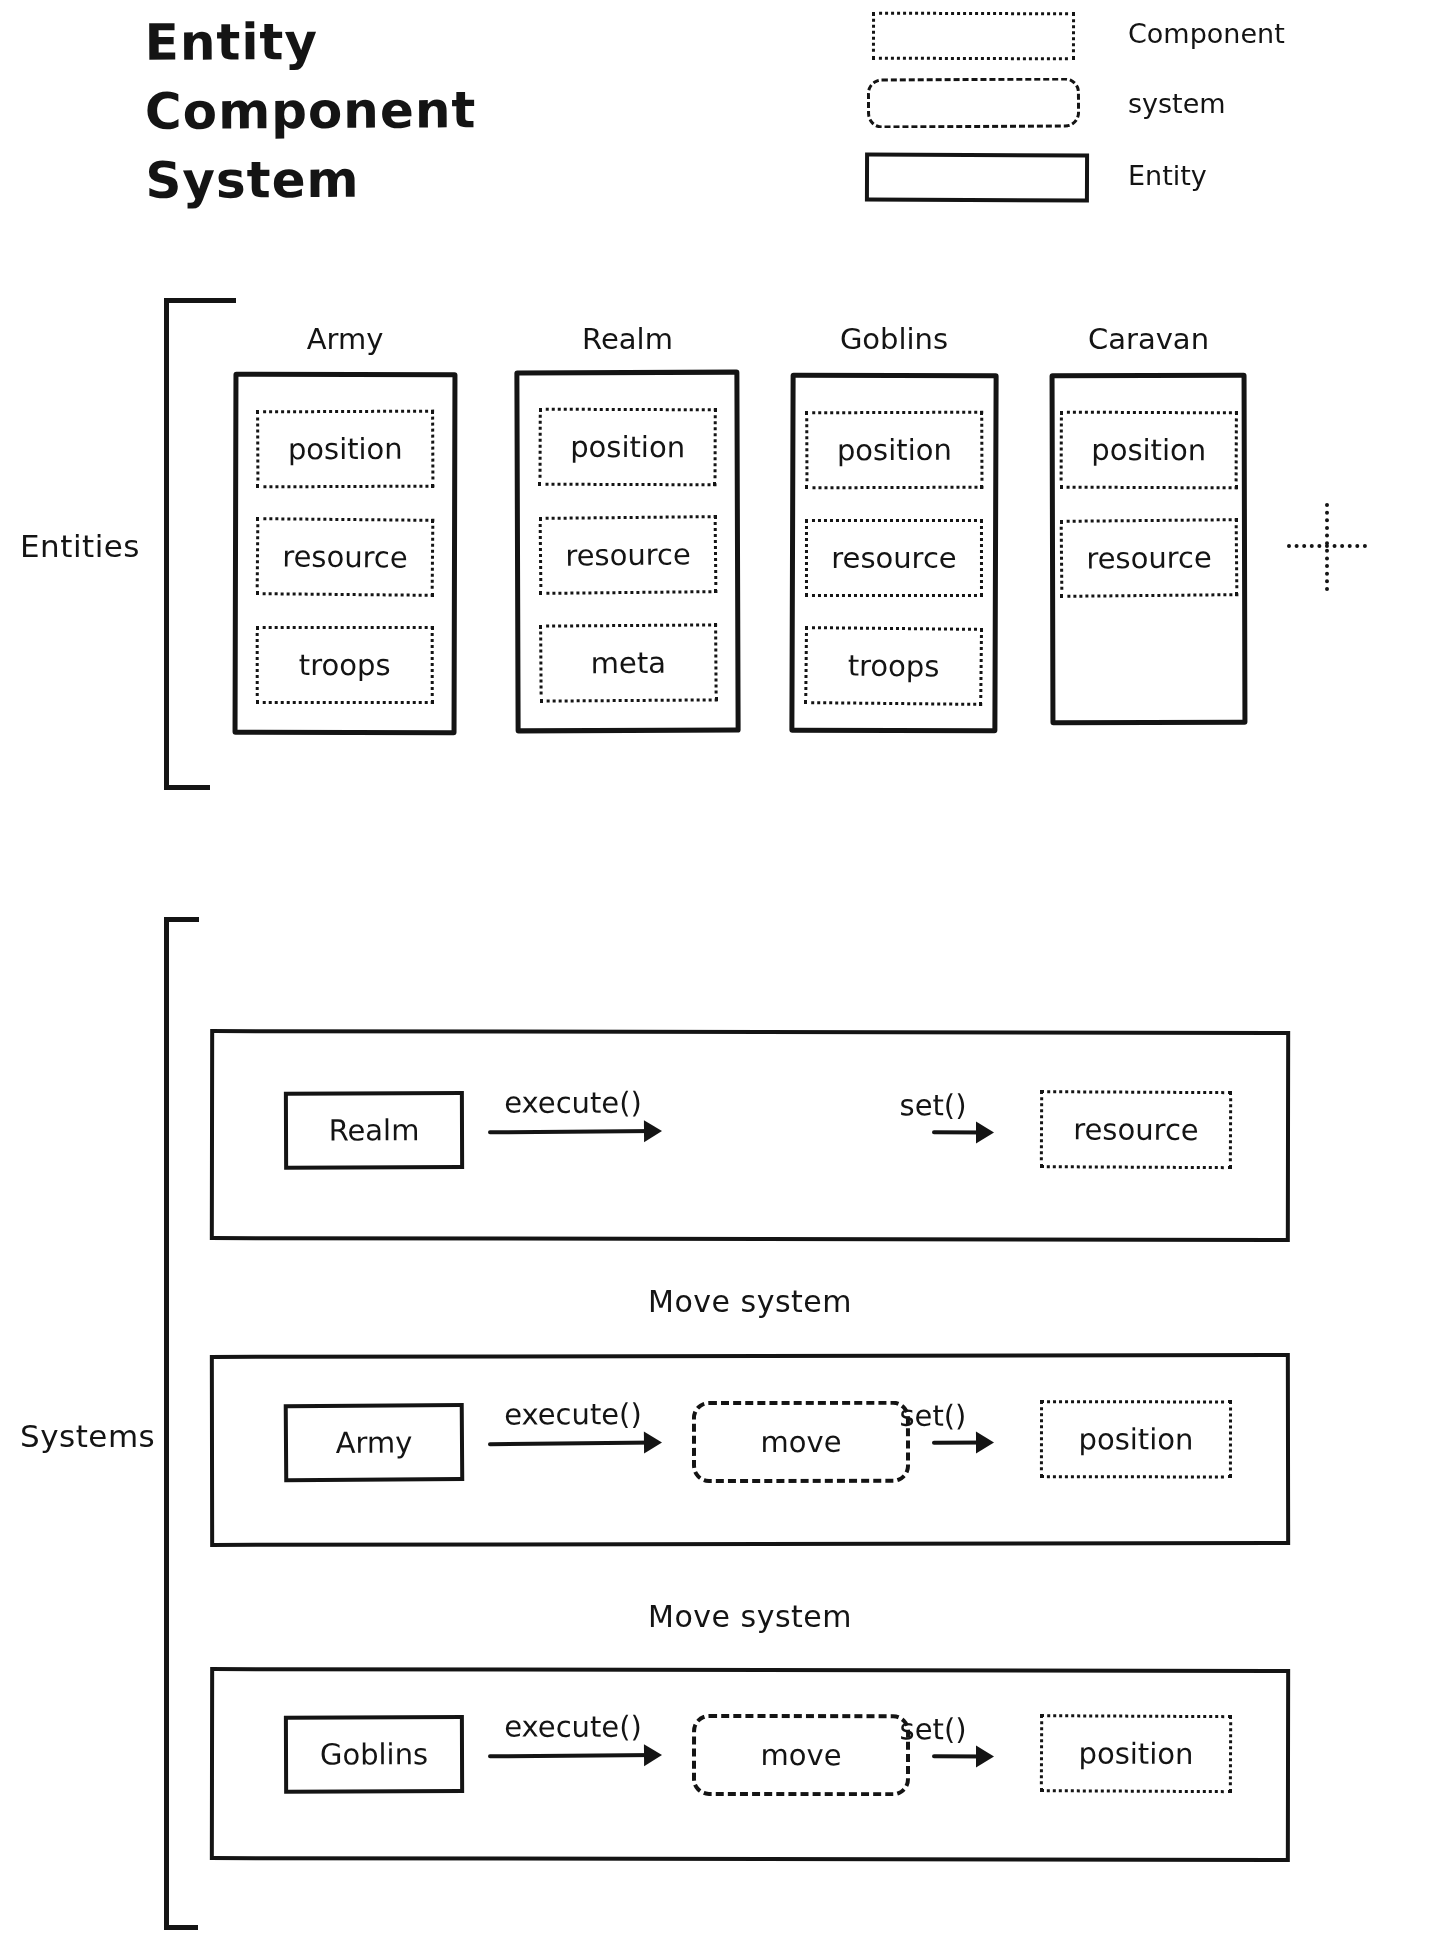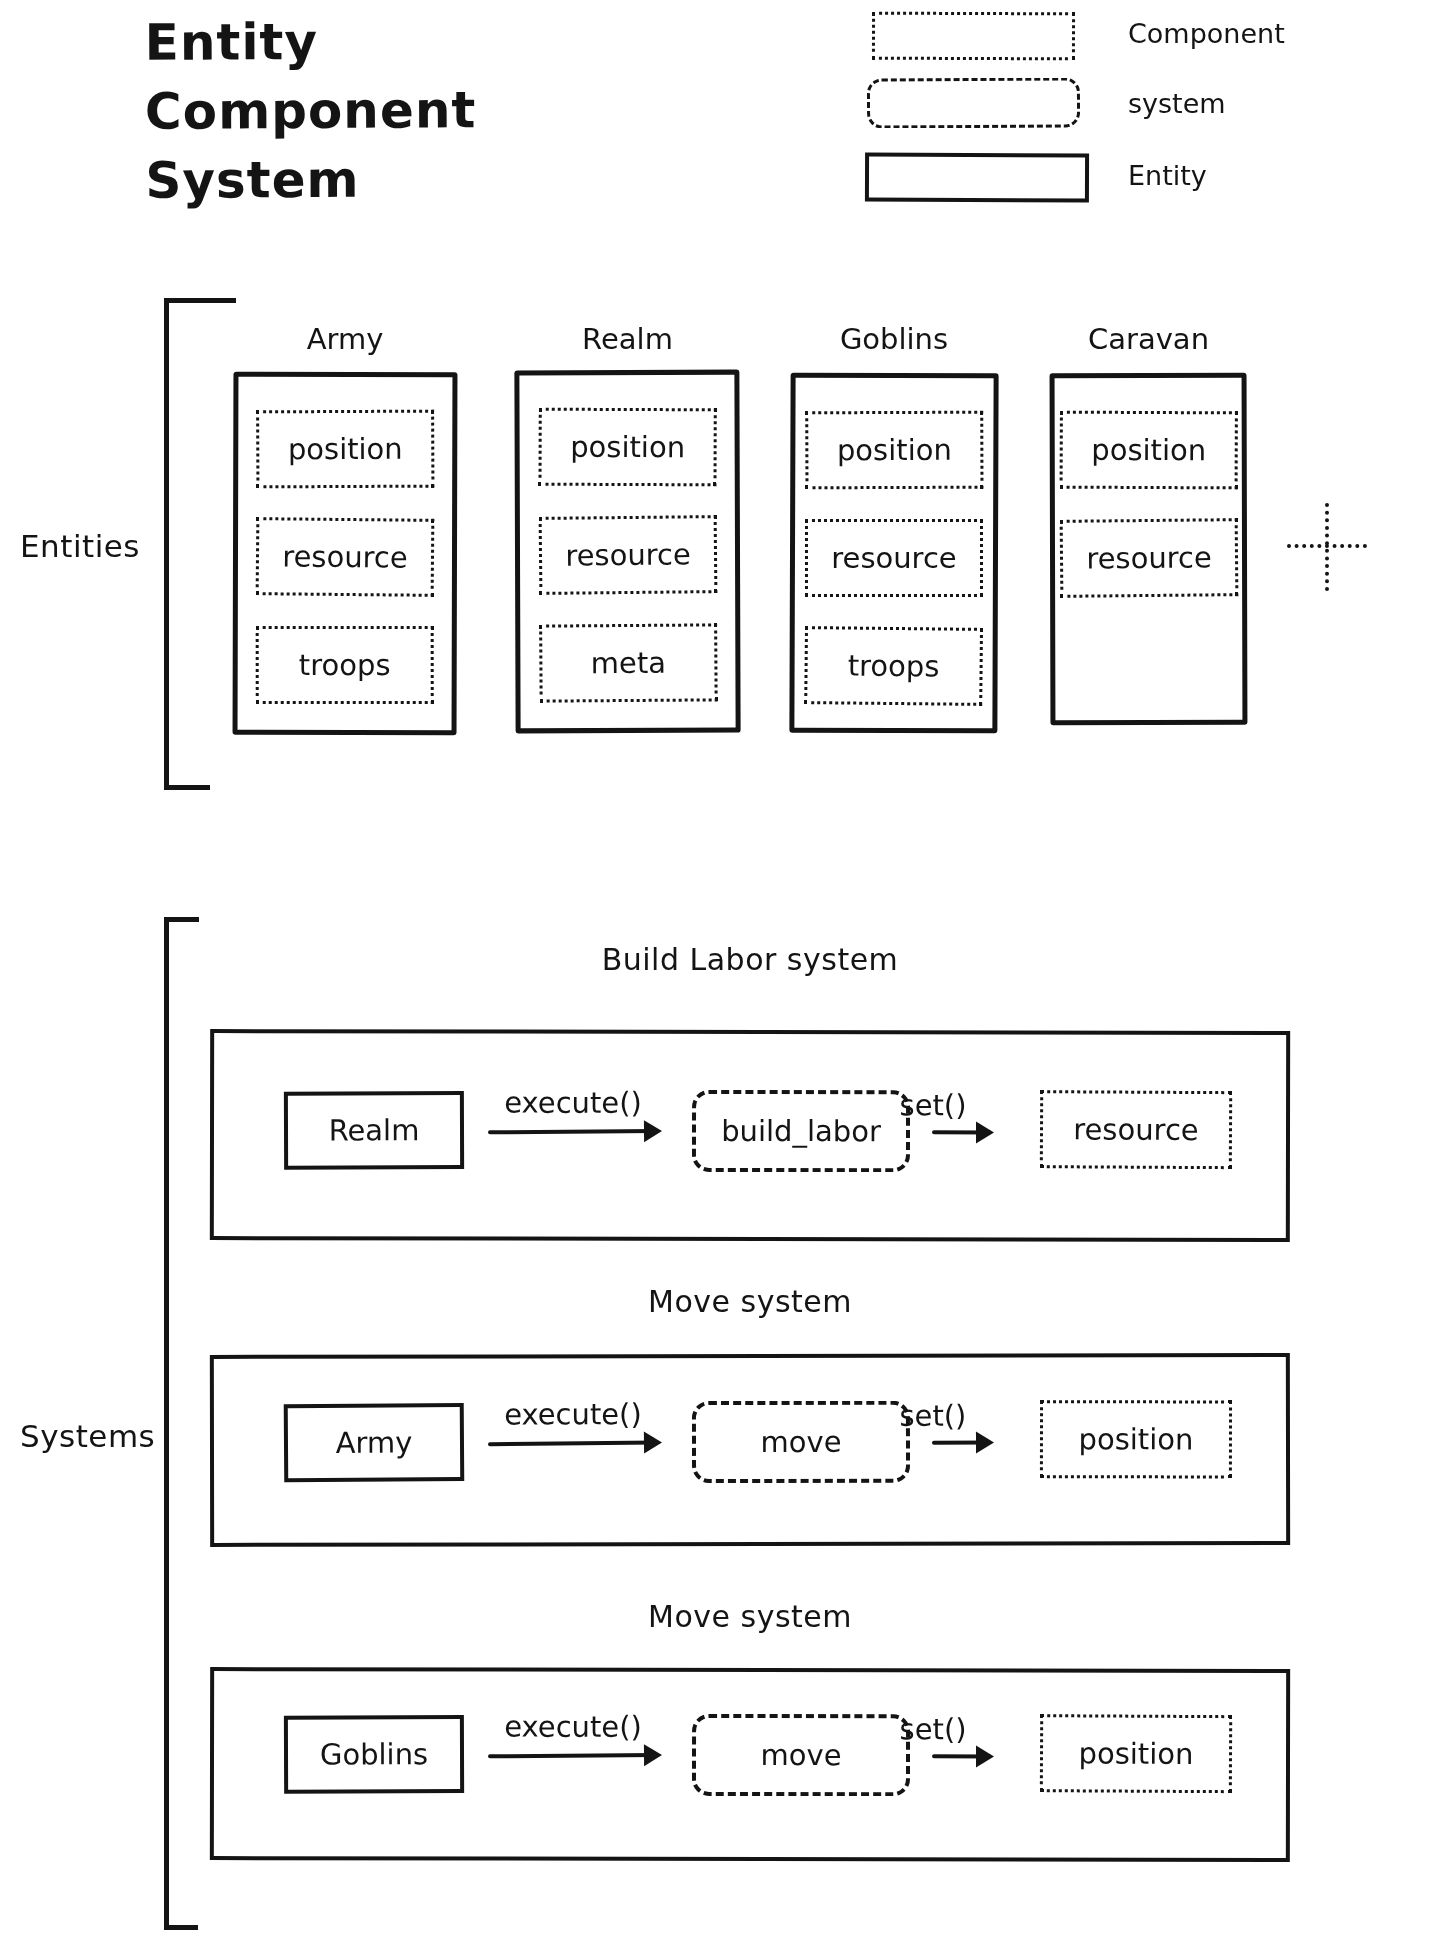--- a/index.html
+++ b/index.html
@@ -123,27 +123,25 @@
 
   <div class="plus-h"></div>
   <div class="plus-v"></div>
 
   <div class="bracket systems-bracket">
     <div class="stub-top"></div>
     <div class="stub-bottom"></div>
   </div>
   <div class="section-label systems-label">Systems</div>
 
-  <div class="system-row-title srt-0">Build Labor system</div>
   <div class="system-row-box srb-0">
     <div class="row-content rc-0">
       <div class="sys-entity">Realm</div>
       <div class="call-label exec-label">execute()</div>
       <div class="arrow exec-arrow"></div>
-      <div class="sys-box">build_labor</div>
       <div class="call-label set-label">set()</div>
       <div class="arrow set-arrow"></div>
       <div class="comp-out">resource</div>
     </div>
   </div>
 
   <div class="system-row-title srt-1">Move system</div>
   <div class="system-row-box srb-1">
     <div class="row-content rc-1">
       <div class="sys-entity">Army</div>

